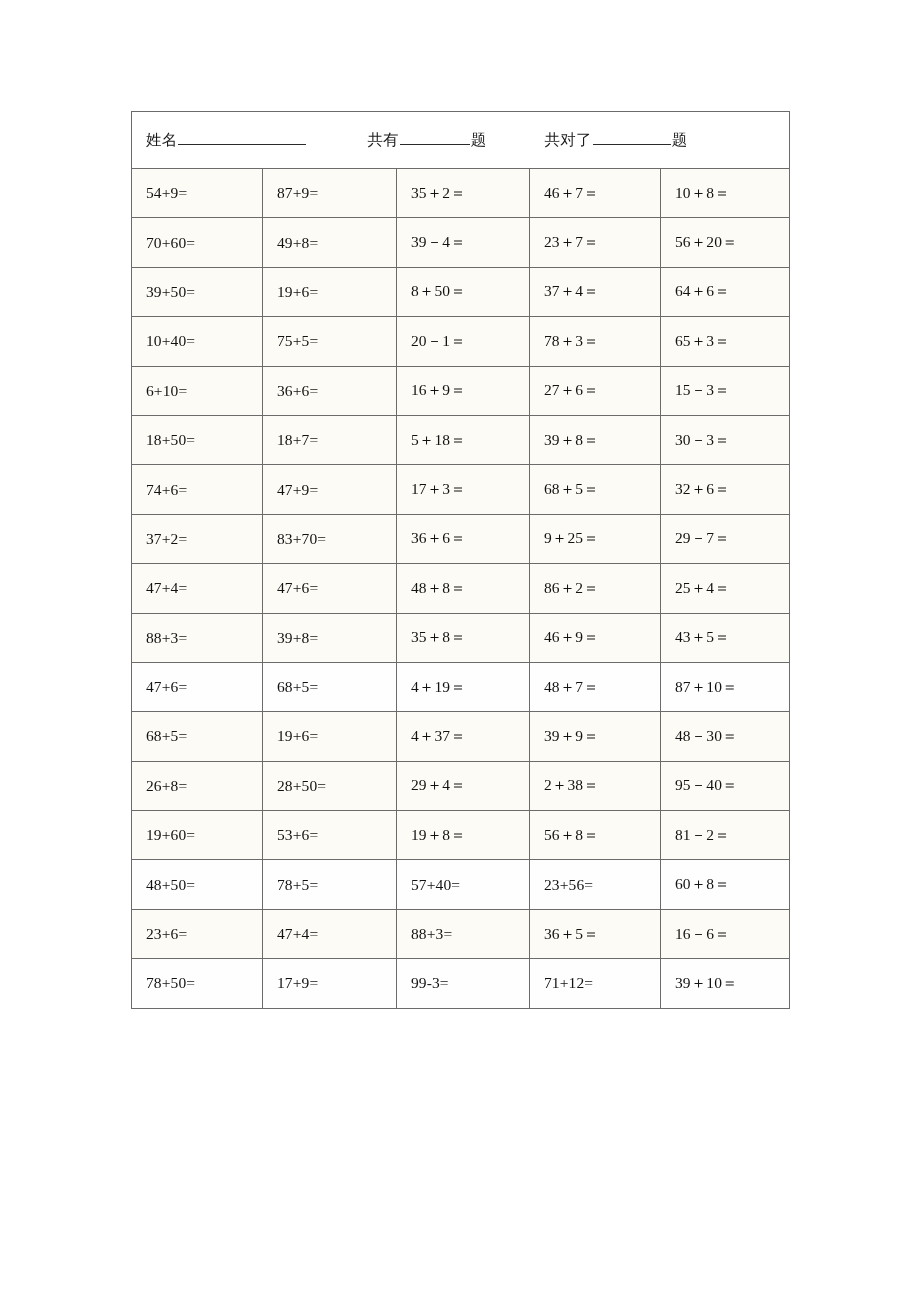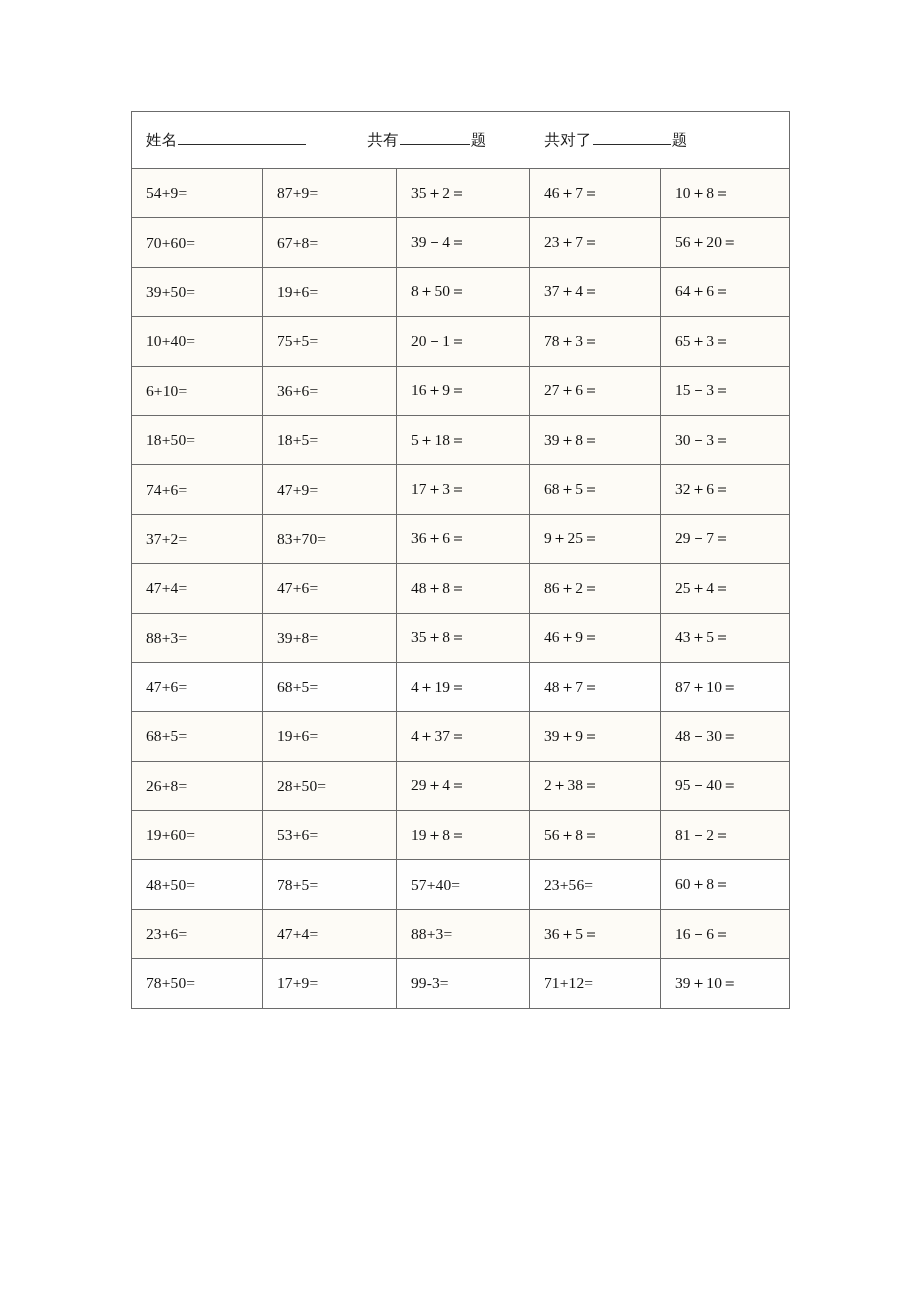--- a/index.html
+++ b/index.html
@@ -119,21 +119,21 @@
       </tr>
     <tr>
           <td class="prob-cell">54+9=</td>
           <td class="prob-cell prob-col-2">87+9=</td>
           <td class="prob-cell">35＋2＝</td>
           <td class="prob-cell">46＋7＝</td>
           <td class="prob-cell">10＋8＝</td>
         </tr>
         <tr>
           <td class="prob-cell">70+60=</td>
-          <td class="prob-cell prob-col-2">67+8=</td>
+          <td class="prob-cell prob-col-2">49+8=</td>
           <td class="prob-cell">39－4＝</td>
           <td class="prob-cell">23＋7＝</td>
           <td class="prob-cell">56＋20＝</td>
         </tr>
         <tr>
           <td class="prob-cell">39+50=</td>
           <td class="prob-cell prob-col-2">19+6=</td>
           <td class="prob-cell">8＋50＝</td>
           <td class="prob-cell">37＋4＝</td>
           <td class="prob-cell">64＋6＝</td>
@@ -147,21 +147,21 @@
         </tr>
         <tr>
           <td class="prob-cell">6+10=</td>
           <td class="prob-cell prob-col-2">36+6=</td>
           <td class="prob-cell">16＋9＝</td>
           <td class="prob-cell">27＋6＝</td>
           <td class="prob-cell">15－3＝</td>
         </tr>
         <tr>
           <td class="prob-cell">18+50=</td>
-          <td class="prob-cell prob-col-2">18+5=</td>
+          <td class="prob-cell prob-col-2">18+7=</td>
           <td class="prob-cell">5＋18＝</td>
           <td class="prob-cell">39＋8＝</td>
           <td class="prob-cell">30－3＝</td>
         </tr>
         <tr>
           <td class="prob-cell">74+6=</td>
           <td class="prob-cell prob-col-2">47+9=</td>
           <td class="prob-cell">17＋3＝</td>
           <td class="prob-cell">68＋5＝</td>
           <td class="prob-cell">32＋6＝</td>

